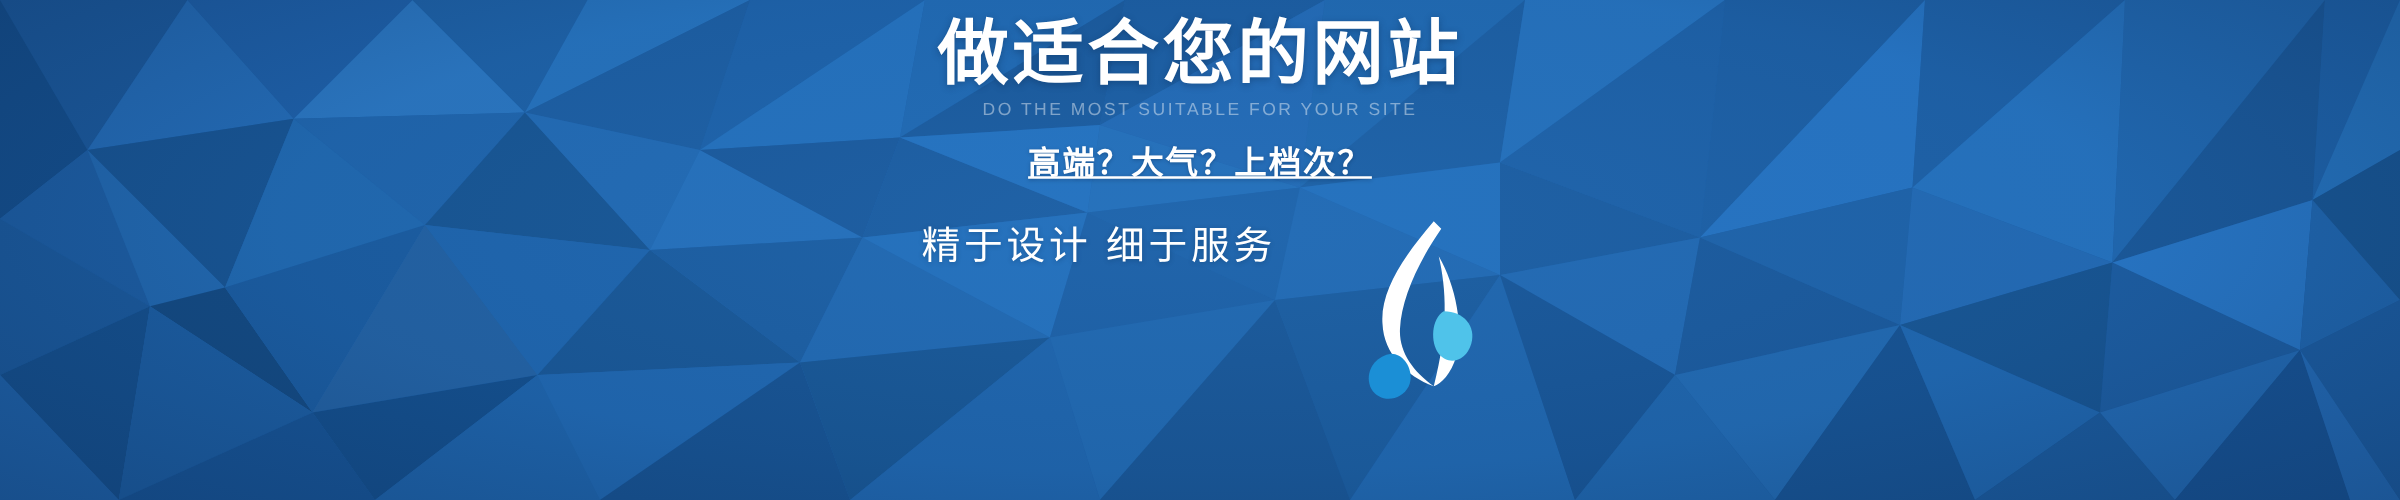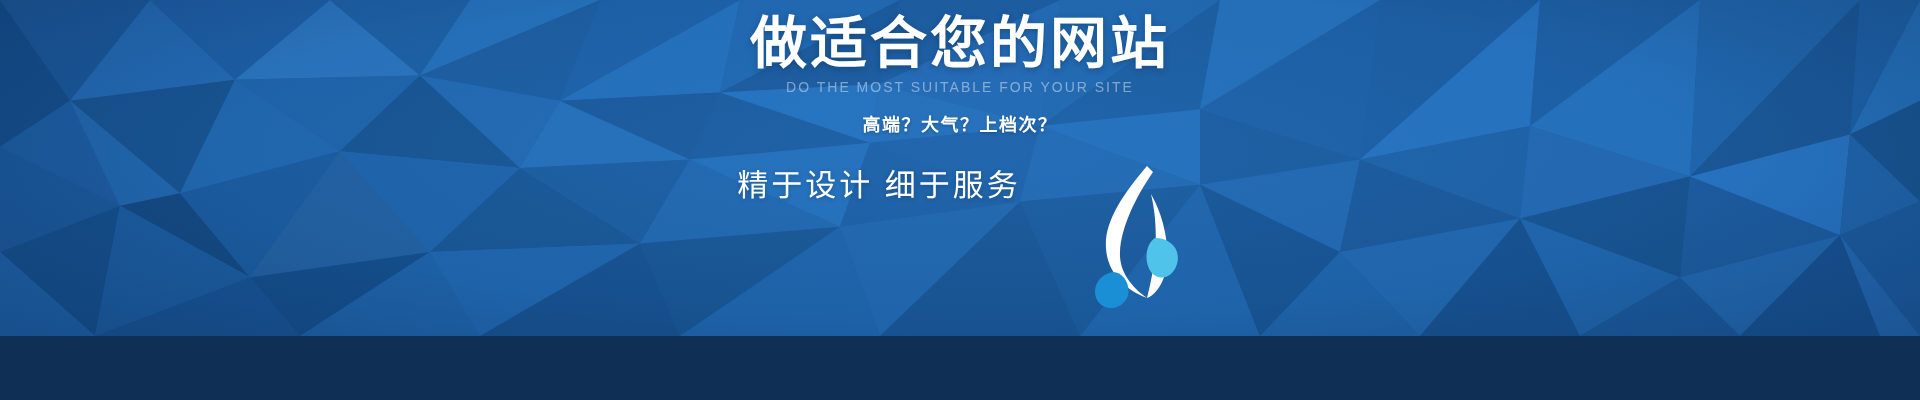--- a/index.html
+++ b/index.html
@@ -8,21 +8,21 @@
     padding: 0;
     background: #0f2f55;
   }
   body {
     font-family: "Liberation Sans", "DejaVu Sans", sans-serif;
   }
 
   .banner {
     position: relative;
     width: 1920px;
-    height: 336px;
+    height: 400px;
     overflow: hidden;
     background: #15803d;
   }
 
   
   .poly-bg {
     position: absolute;
     inset: 0;
     width: 100%;
     height: 100%;
@@ -72,27 +72,28 @@
     white-space: nowrap;
   }
 
   .slogan-block {
     margin-top: 18px;
     text-align: center;
   }
 
   .slogan-line {
     margin: 0;
-    font-size: 18px;
+    font-size: 26px;
     font-weight: bold;
     color: #ffffff;
     letter-spacing: 1.5px;
     line-height: 1.38;
     white-space: nowrap;
     text-shadow: 0 1px 3px rgba(8,35,70,0.35);
+    text-decoration: underline;
   }
 
   .tagline-row {
     margin-top: 22px;
     display: flex;
     justify-content: center;
     gap: 52px;
   }
 
   .tagline {

